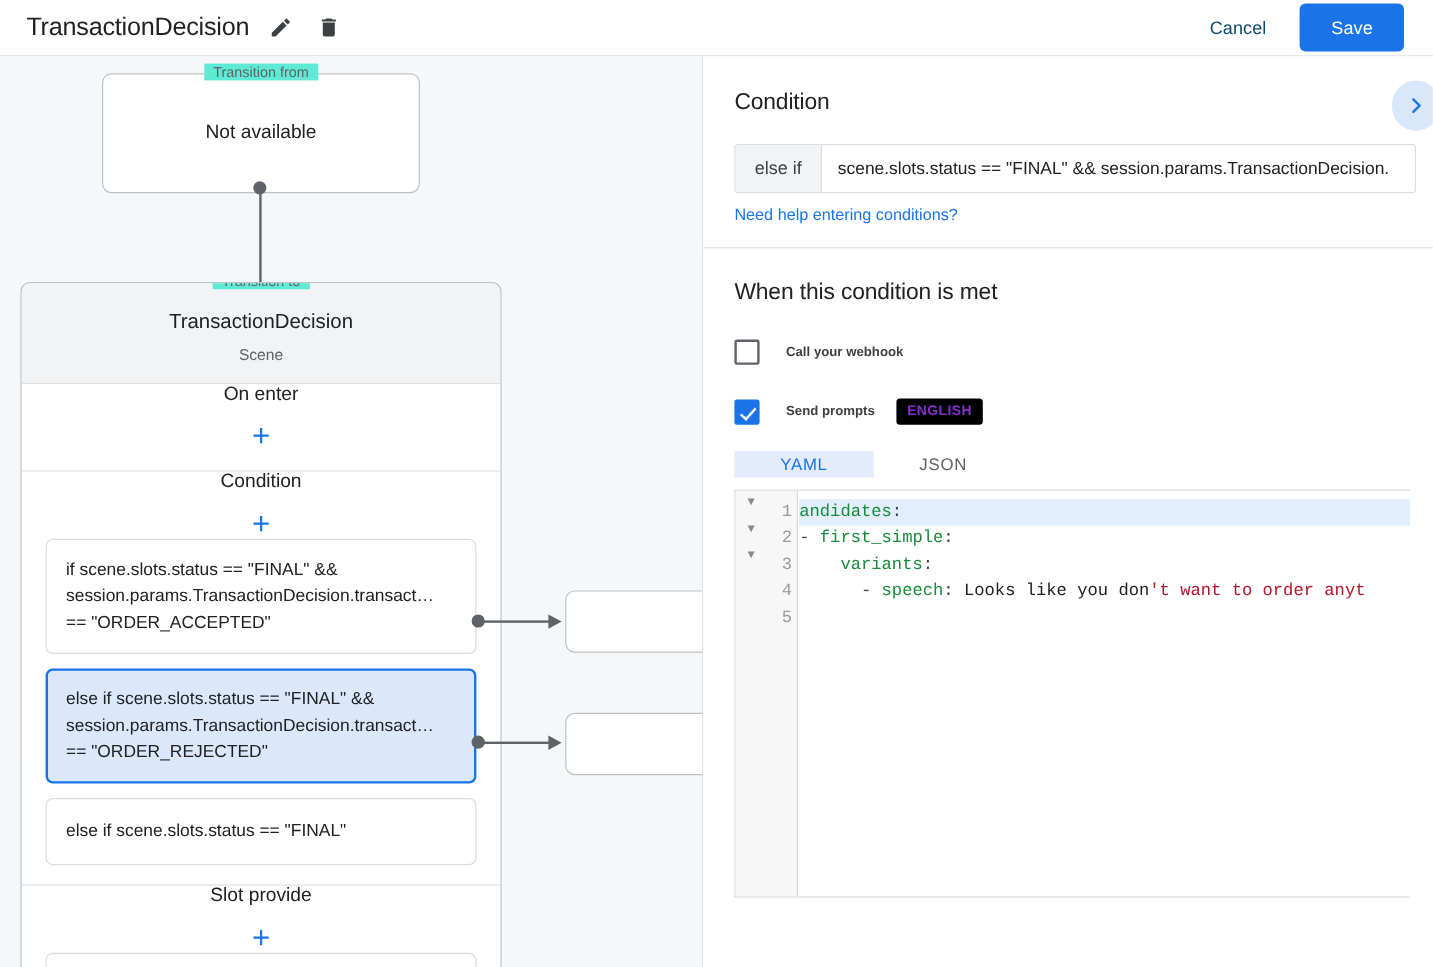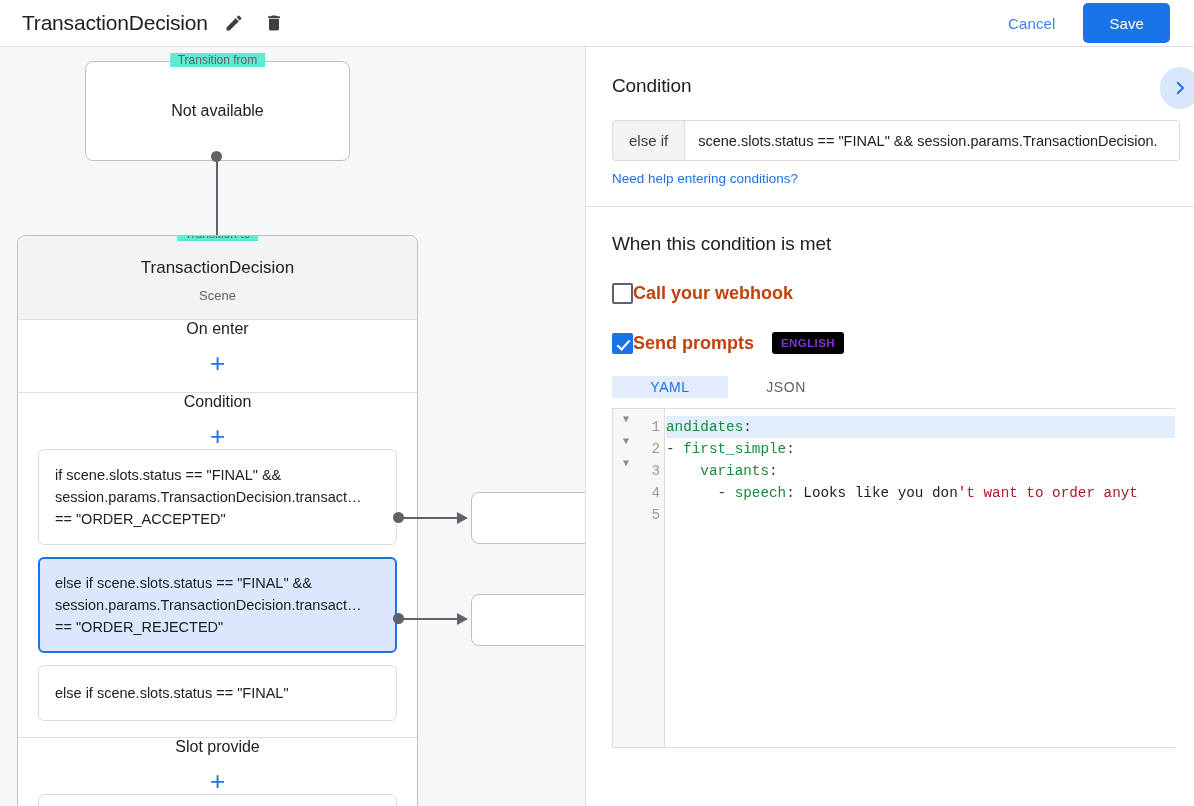--- a/index.html
+++ b/index.html
@@ -30,21 +30,21 @@
   .icon-btn {
     width: 28px; height: 28px;
     margin-left: 12px;
     display: flex; align-items: center; justify-content: center;
     cursor: pointer;
     border-radius: 50%;
   }
   .icon-btn svg { display: block; }
   .topbar-spacer { flex: 1; }
   .cancel-btn {
-    color: #3b82f6;
+    color: #0c4a6e;
     font-size: 15px;
     background: none; border: none;
     cursor: pointer;
     padding: 8px 16px;
     font-family: inherit;
     letter-spacing: 0.1px;
   }
   .save-btn {
     background: #1a73e8;
     color: #ffffff;
@@ -302,23 +302,24 @@
   .cbox.checked::after {
     content: "";
     position: absolute;
     left: 6px; top: 2px;
     width: 5px; height: 11px;
     border: solid #ffffff;
     border-width: 0 2.4px 2.4px 0;
     transform: rotate(42deg);
   }
   .cb-label {
-    font-size: 18px;
+    margin-left: 22px;
+    font-size: 11px;
     font-weight: bold;
-    color: #c2410c;
+    color: #404040;
   }
   .lang-badge {
     margin-left: 18px;
     background: #000000;
     color: #8430ce;
     font-size: 11.5px;
     font-weight: bold;
     letter-spacing: 0.4px;
     padding: 5px 9px;
     border-radius: 3px;

